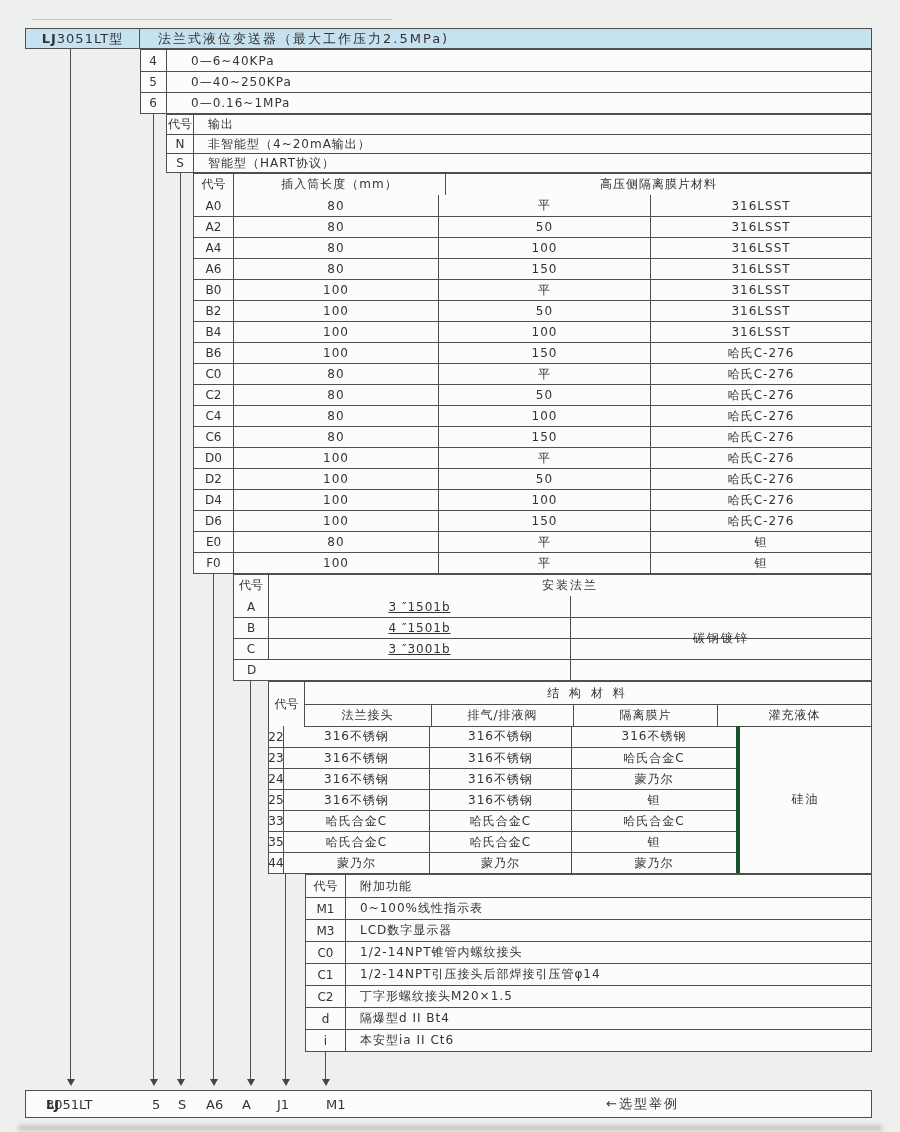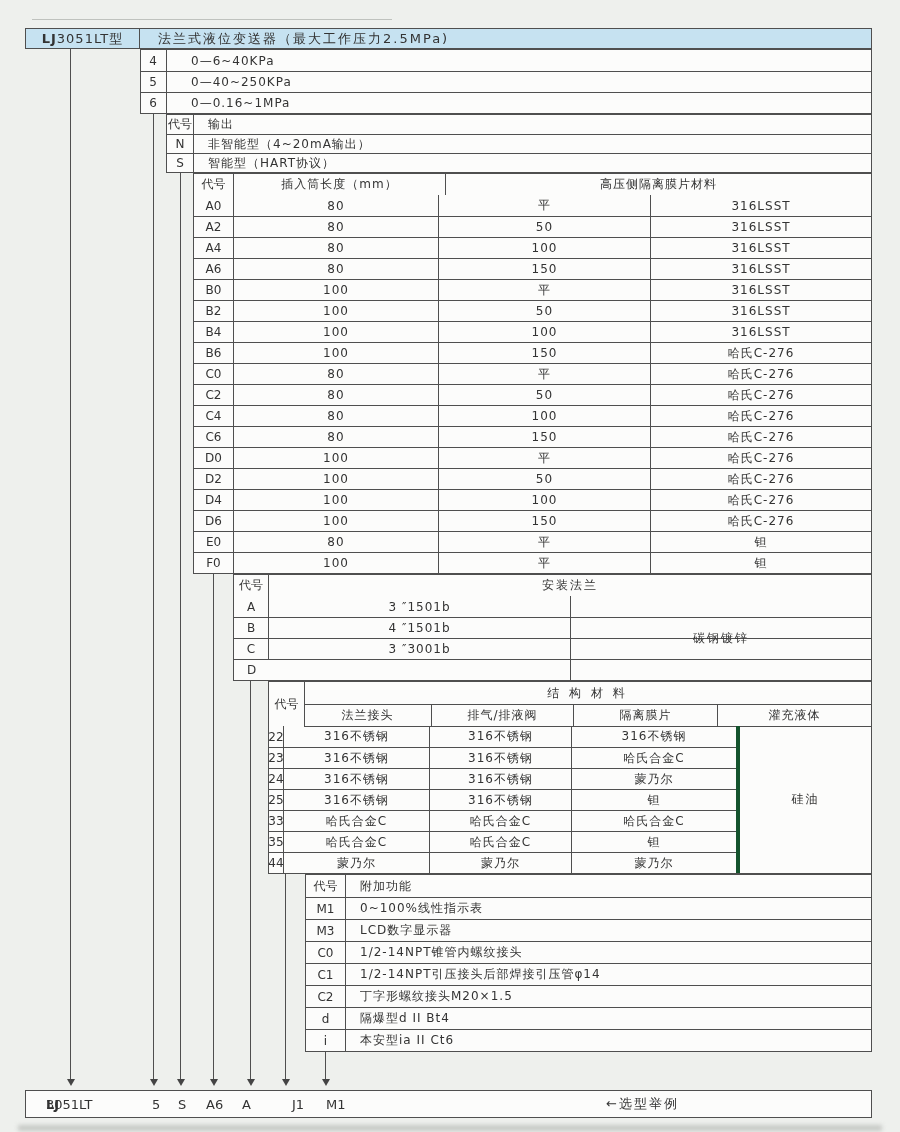--- a/index.html
+++ b/index.html
@@ -54,21 +54,21 @@
   #main .row { height:21px; }
   #main .c0 { width:40px; letter-spacing:0; }
   #main .c1 { width:205px; }
   #main .c2 { width:212px; }
   #main .c3 { flex:1; }
 
   
   #flange { left:233px; top:574px; width:639px; height:107px; }
   #flange .row { height:21px; }
   #flange .c0 { width:35px; letter-spacing:0; }
-  #flange .c1 { width:301px; }
+  #flange .c1 { width:301px;text-decoration:underline; }
   #flange .chead { flex:1; letter-spacing:2px; }
   #flange .merge {
     position:absolute; left:336px; top:21px; right:0; bottom:0;
     border-left:1px solid #4f4f4f;
     display:flex; align-items:center; justify-content:center;
     letter-spacing:2px;
   }
 
   
   #structure { left:268px; top:681px; width:604px; height:193px; }
@@ -457,16 +457,16 @@
 
 <div class="tbl" id="example">
   <span style="left:20px;">
     <span class="bold">LJ</span>
       <span>3051LT</span>
   </span>
   <span style="left:126px;">5</span>
   <span style="left:152px;">S</span>
   <span style="left:180px;">A6</span>
   <span style="left:216px;">A</span>
-  <span style="left:266px;">J1</span>
+  <span style="left:251px;">J1</span>
   <span style="left:300px;">M1</span>
   <span style="left:580px; letter-spacing:2px;">←选型举例</span>
 </div>
 
 </body></html>

